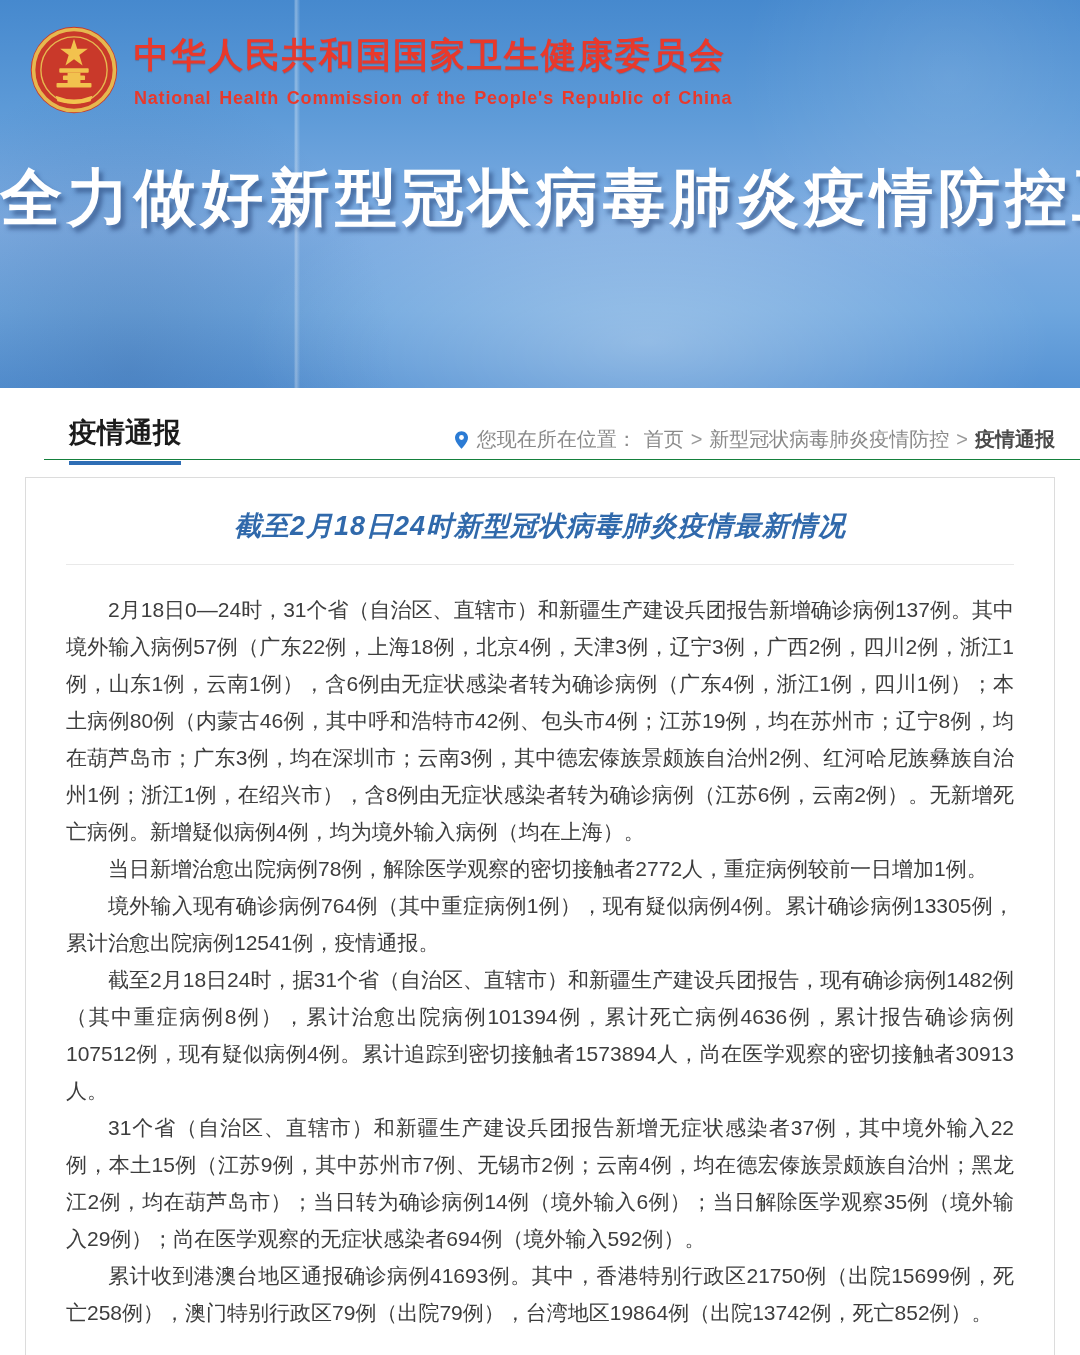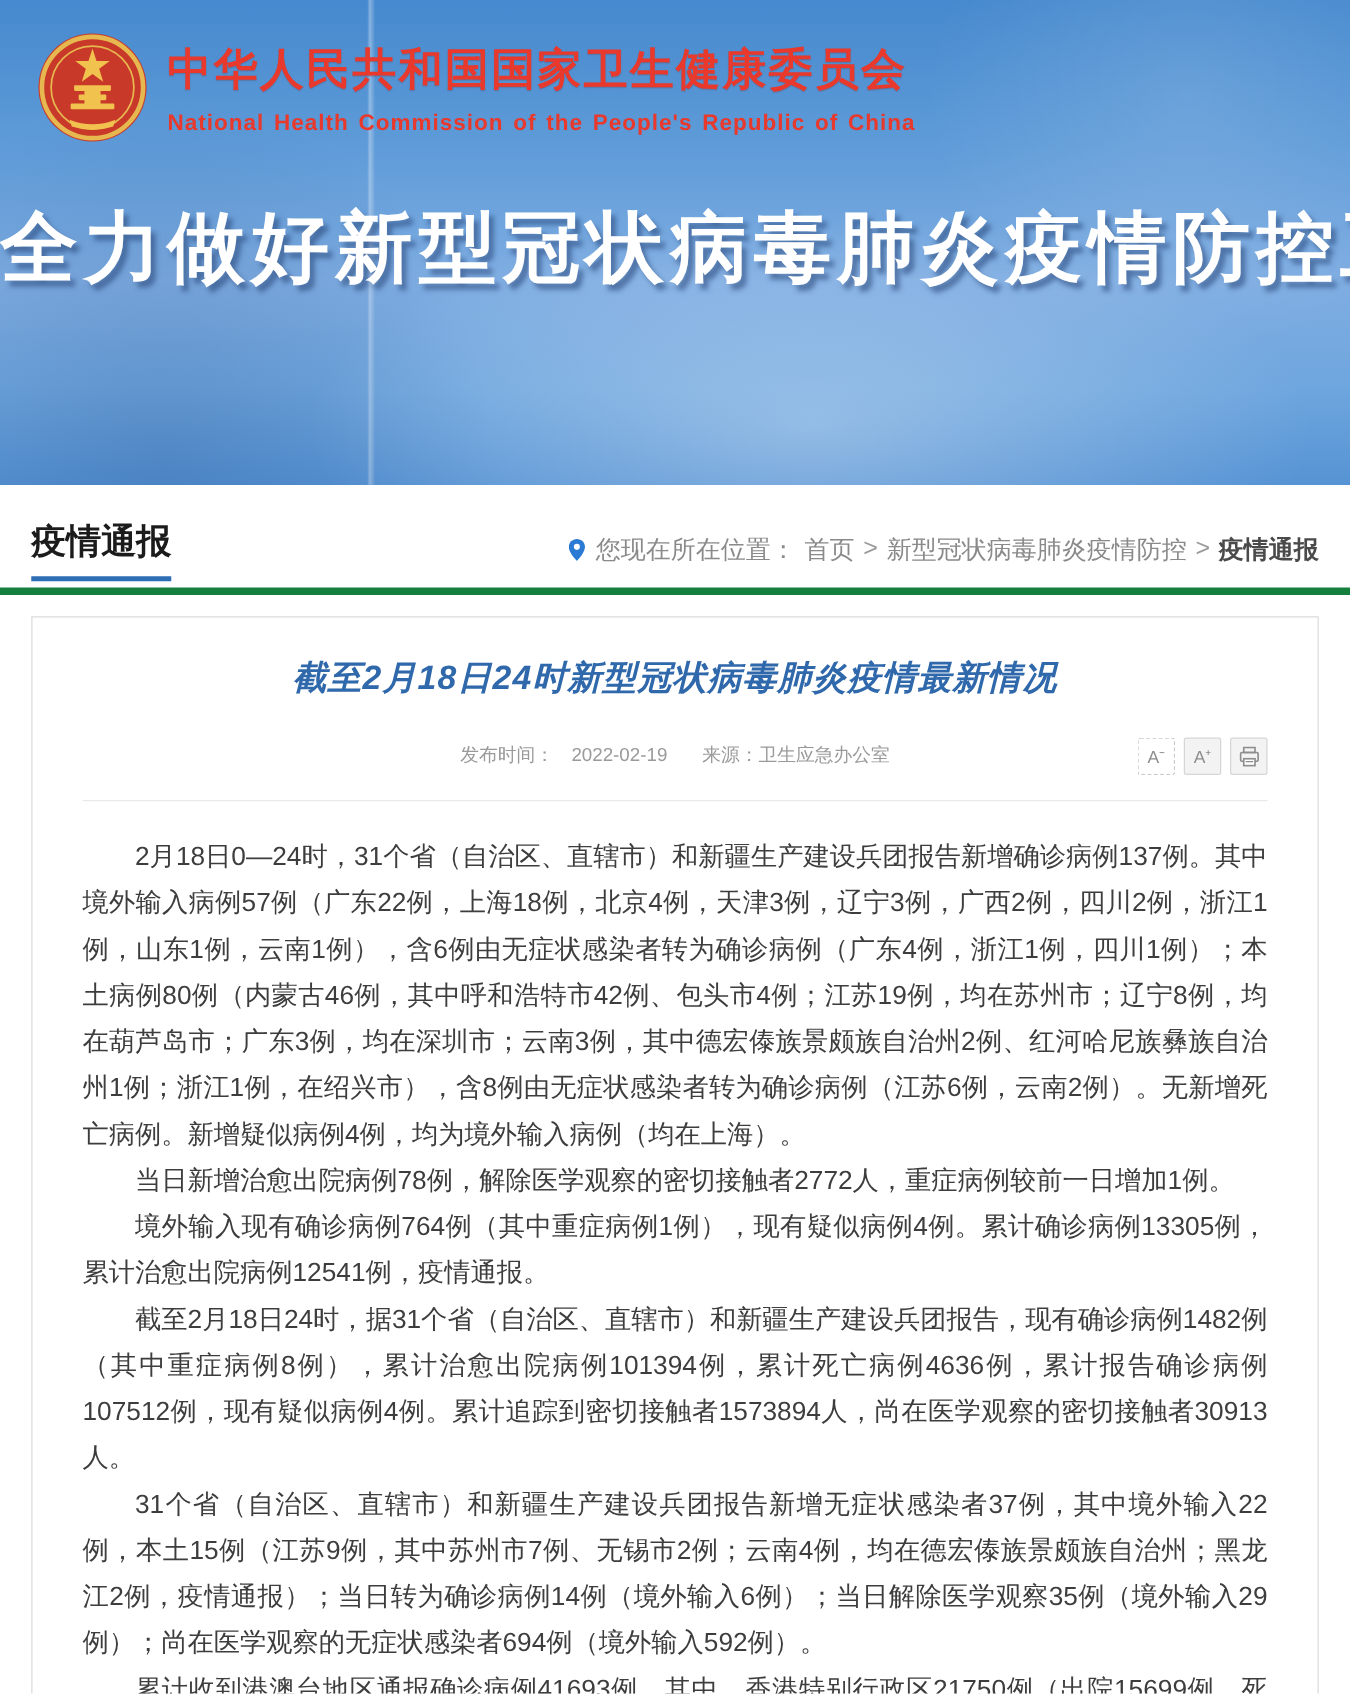--- a/index.html
+++ b/index.html
@@ -42,21 +42,21 @@
   .banner-title {
     position: absolute; top: 156px; left: 0; right: 0; z-index: 2;
     text-align: center; color: #ffffff; font-size: 62px; font-weight: bold;
     letter-spacing: 5px; text-shadow: 4px 5px 4px rgba(36,66,116,0.55);
     white-space: nowrap;
   }
 
   
   .section-bar {
     position: relative; padding: 26px 25px 0 25px;
-    border-bottom: 6px solid #15803d; height: 88px;
+    border-bottom: 1px solid #15803d; height: 72px; margin-left: 44px;
   }
   .section-title {
     display: inline-block; font-size: 28px; font-weight: bold; color: #1b1b1b;
     padding-bottom: 9px; border-bottom: 4px solid #2e6eb5; margin-bottom: -3px;
   }
   .breadcrumb {
     position: absolute; right: 25px; top: 38px;
     font-size: 20px; color: #8a8a8a; display: flex; align-items: center; gap: 7px;
     white-space: nowrap;
   }
@@ -145,44 +145,28 @@
       <span class="crumb-sep">&gt;</span>
       <span>新型冠状病毒肺炎疫情防控</span>
       <span class="crumb-sep">&gt;</span>
       <span class="crumb-current">疫情通报</span>
     </div>
   </div>
 
   <div class="article-box">
     <div class="article-title">截至2月18日24时新型冠状病毒肺炎疫情最新情况</div>
 
-    <div class="article-meta">
-      <span>发布时间：</span><span class="meta-gap"></span><span>2022-02-19</span><span class="meta-gap"></span><span class="meta-gap"></span><span>来源：</span><span>卫生应急办公室</span>
-
-      <div class="tool-buttons">
-        <div class="tool-btn dashed">A⁻</div>
-        <div class="tool-btn">A⁺</div>
-        <div class="tool-btn">
-          <svg width="17" height="17" viewBox="0 0 17 17">
-            <rect x="4" y="1" width="9" height="4" fill="none" stroke="#8d8d8d" stroke-width="1.3"></rect>
-            <rect x="1.5" y="5" width="14" height="7" rx="1" fill="none" stroke="#8d8d8d" stroke-width="1.3"></rect>
-            <rect x="4" y="10" width="9" height="5.5" fill="#ffffff" stroke="#8d8d8d" stroke-width="1.3"></rect>
-            <line x1="5.5" y1="12.2" x2="11.5" y2="12.2" stroke="#8d8d8d" stroke-width="1"></line>
-          </svg>
-        </div>
-      </div>
-    </div>
 
     <hr class="meta-divider">
 
     <div class="article-body">
       <p>2月18日0—24时，31个省（自治区、直辖市）和新疆生产建设兵团报告新增确诊病例137例。其中境外输入病例57例（广东22例，上海18例，北京4例，天津3例，辽宁3例，广西2例，四川2例，浙江1例，山东1例，云南1例），含6例由无症状感染者转为确诊病例（广东4例，浙江1例，四川1例）；本土病例80例（内蒙古46例，其中呼和浩特市42例、包头市4例；江苏19例，均在苏州市；辽宁8例，均在葫芦岛市；广东3例，均在深圳市；云南3例，其中德宏傣族景颇族自治州2例、红河哈尼族彝族自治州1例；浙江1例，在绍兴市），含8例由无症状感染者转为确诊病例（江苏6例，云南2例）。无新增死亡病例。新增疑似病例4例，均为境外输入病例（均在上海）。</p>
       <p>当日新增治愈出院病例78例，解除医学观察的密切接触者2772人，重症病例较前一日增加1例。</p>
       <p>境外输入现有确诊病例764例（其中重症病例1例），现有疑似病例4例。累计确诊病例13305例，累计治愈出院病例12541例，疫情通报。</p>
       <p>截至2月18日24时，据31个省（自治区、直辖市）和新疆生产建设兵团报告，现有确诊病例1482例（其中重症病例8例），累计治愈出院病例101394例，累计死亡病例4636例，累计报告确诊病例107512例，现有疑似病例4例。累计追踪到密切接触者1573894人，尚在医学观察的密切接触者30913人。</p>
-      <p>31个省（自治区、直辖市）和新疆生产建设兵团报告新增无症状感染者37例，其中境外输入22例，本土15例（江苏9例，其中苏州市7例、无锡市2例；云南4例，均在德宏傣族景颇族自治州；黑龙江2例，疫情通报）；当日转为确诊病例14例（境外输入6例）；当日解除医学观察35例（境外输入29例）；尚在医学观察的无症状感染者694例（境外输入592例）。</p>
+      <p>31个省（自治区、直辖市）和新疆生产建设兵团报告新增无症状感染者37例，其中境外输入22例，本土15例（江苏9例，其中苏州市7例、无锡市2例；云南4例，均在德宏傣族景颇族自治州；黑龙江2例，均在葫芦岛市）；当日转为确诊病例14例（境外输入6例）；当日解除医学观察35例（境外输入29例）；尚在医学观察的无症状感染者694例（境外输入592例）。</p>
       <p>累计收到港澳台地区通报确诊病例41693例。其中，香港特别行政区21750例（出院15699例，死亡258例），澳门特别行政区79例（出院79例），台湾地区19864例（出院13742例，死亡852例）。</p>
     </div>
 
   </div>
 
 
 </div>
 
 </body></html>

